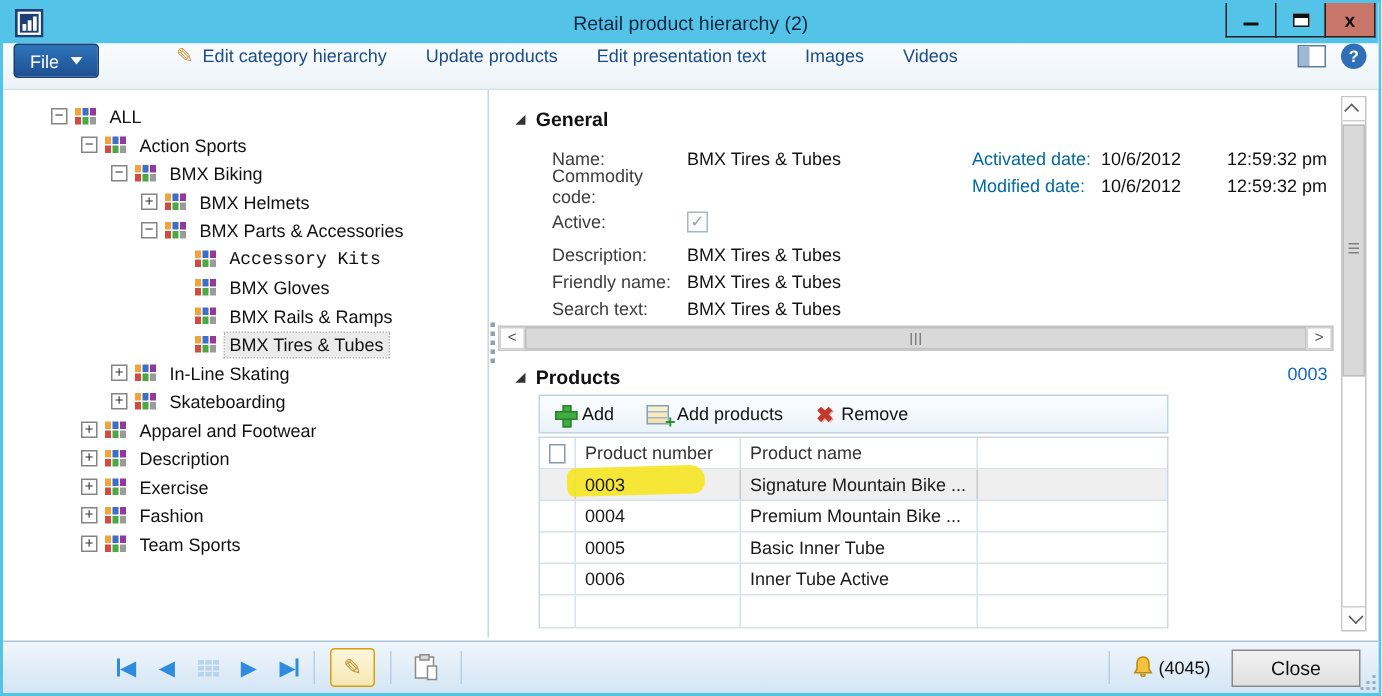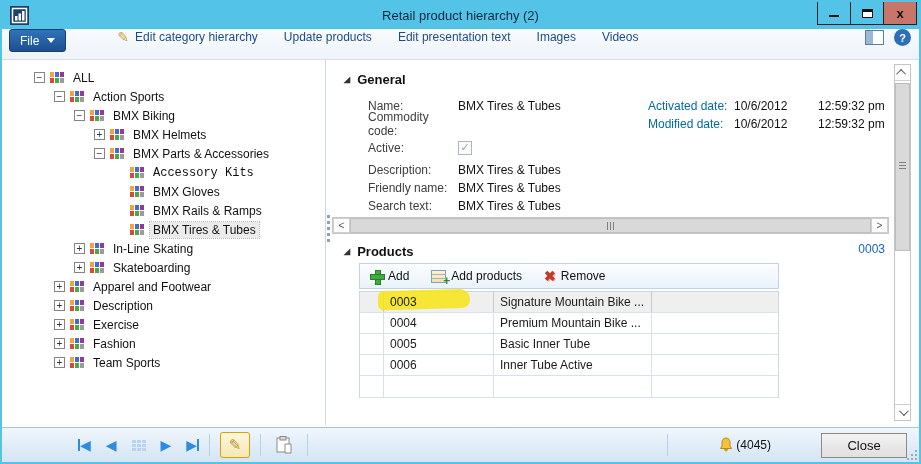--- a/index.html
+++ b/index.html
@@ -154,21 +154,21 @@
   .nav-bar { width: 2px; height: 12px; background: #2f8be0; }
   .grid-ic { display: inline-grid; grid-template-columns: repeat(3, 4px); grid-auto-rows: 3px;
              gap: 1px; cursor: pointer; }
   .grid-ic i { background: #b8d4ee; }
   .sep { width: 1px; height: 22px; background: #b9cfe3; margin: 0 10px; }
   .pencil-btn { width: 30px; height: 26px; border: 1px solid #d8a200; border-radius: 3px;
                 background: linear-gradient(#fdf6dd, #f6e7b2); display: flex; align-items: center;
                 justify-content: center; cursor: pointer; }
   .pencil-btn span { color: #b98f2e; font-size: 15px; }
   .clip-btn { width: 26px; height: 26px; display: flex; align-items: center; justify-content: center; cursor: pointer; }
-  .status-right { position: absolute; right: 12px; display: flex; align-items: center; gap: 36px; }
+  .status-right { position: absolute; right: 12px; display: flex; align-items: center; }
   .bell-wrap { display: flex; align-items: center; gap: 2px; cursor: pointer; margin-right: 14px; }
   .notif-count { color: #111; }
   .close-btn { width: 86px; height: 25px; background: linear-gradient(#f2f2f2, #e0e0e0);
                border: 1px solid #8a8a8a; font-size: 13px; color: #111;
                display: flex; align-items: center; justify-content: center; cursor: pointer; }
   .resize-grip { position: absolute; right: 2px; bottom: 2px; width: 12px; height: 12px; }
   .resize-grip i { position: absolute; width: 2px; height: 2px; background: #9aabb9; }
 </style>
 </head>
 <body>
@@ -502,20 +502,28 @@
           <span class="addprod-icon"></span>
           <span>Add products</span>
         </div>
         <div class="tb-btn">
           <span class="x-icon">✖</span>
           <span>Remove</span>
         </div>
       </div>
 
       <div class="ptable">
+        <div class="trow header">
+          <div class="tcell c-chk">
+              <span class="hdr-chk"></span>
+            </div>
+          <div class="tcell c-num">Product number</div>
+          <div class="tcell c-name">Product name</div>
+          <div class="tcell c-fill"></div>
+        </div>
         <div>
 
         <div class="trow selected">
               <div class="tcell c-chk"></div>
               <div class="tcell c-num">
                 <span class="marker-slot marker"></span>
                 <span class="cell-text">0003</span>
               </div>
               <div class="tcell c-name">
                 <span class="cell-text">Signature Mountain Bike ...</span>

